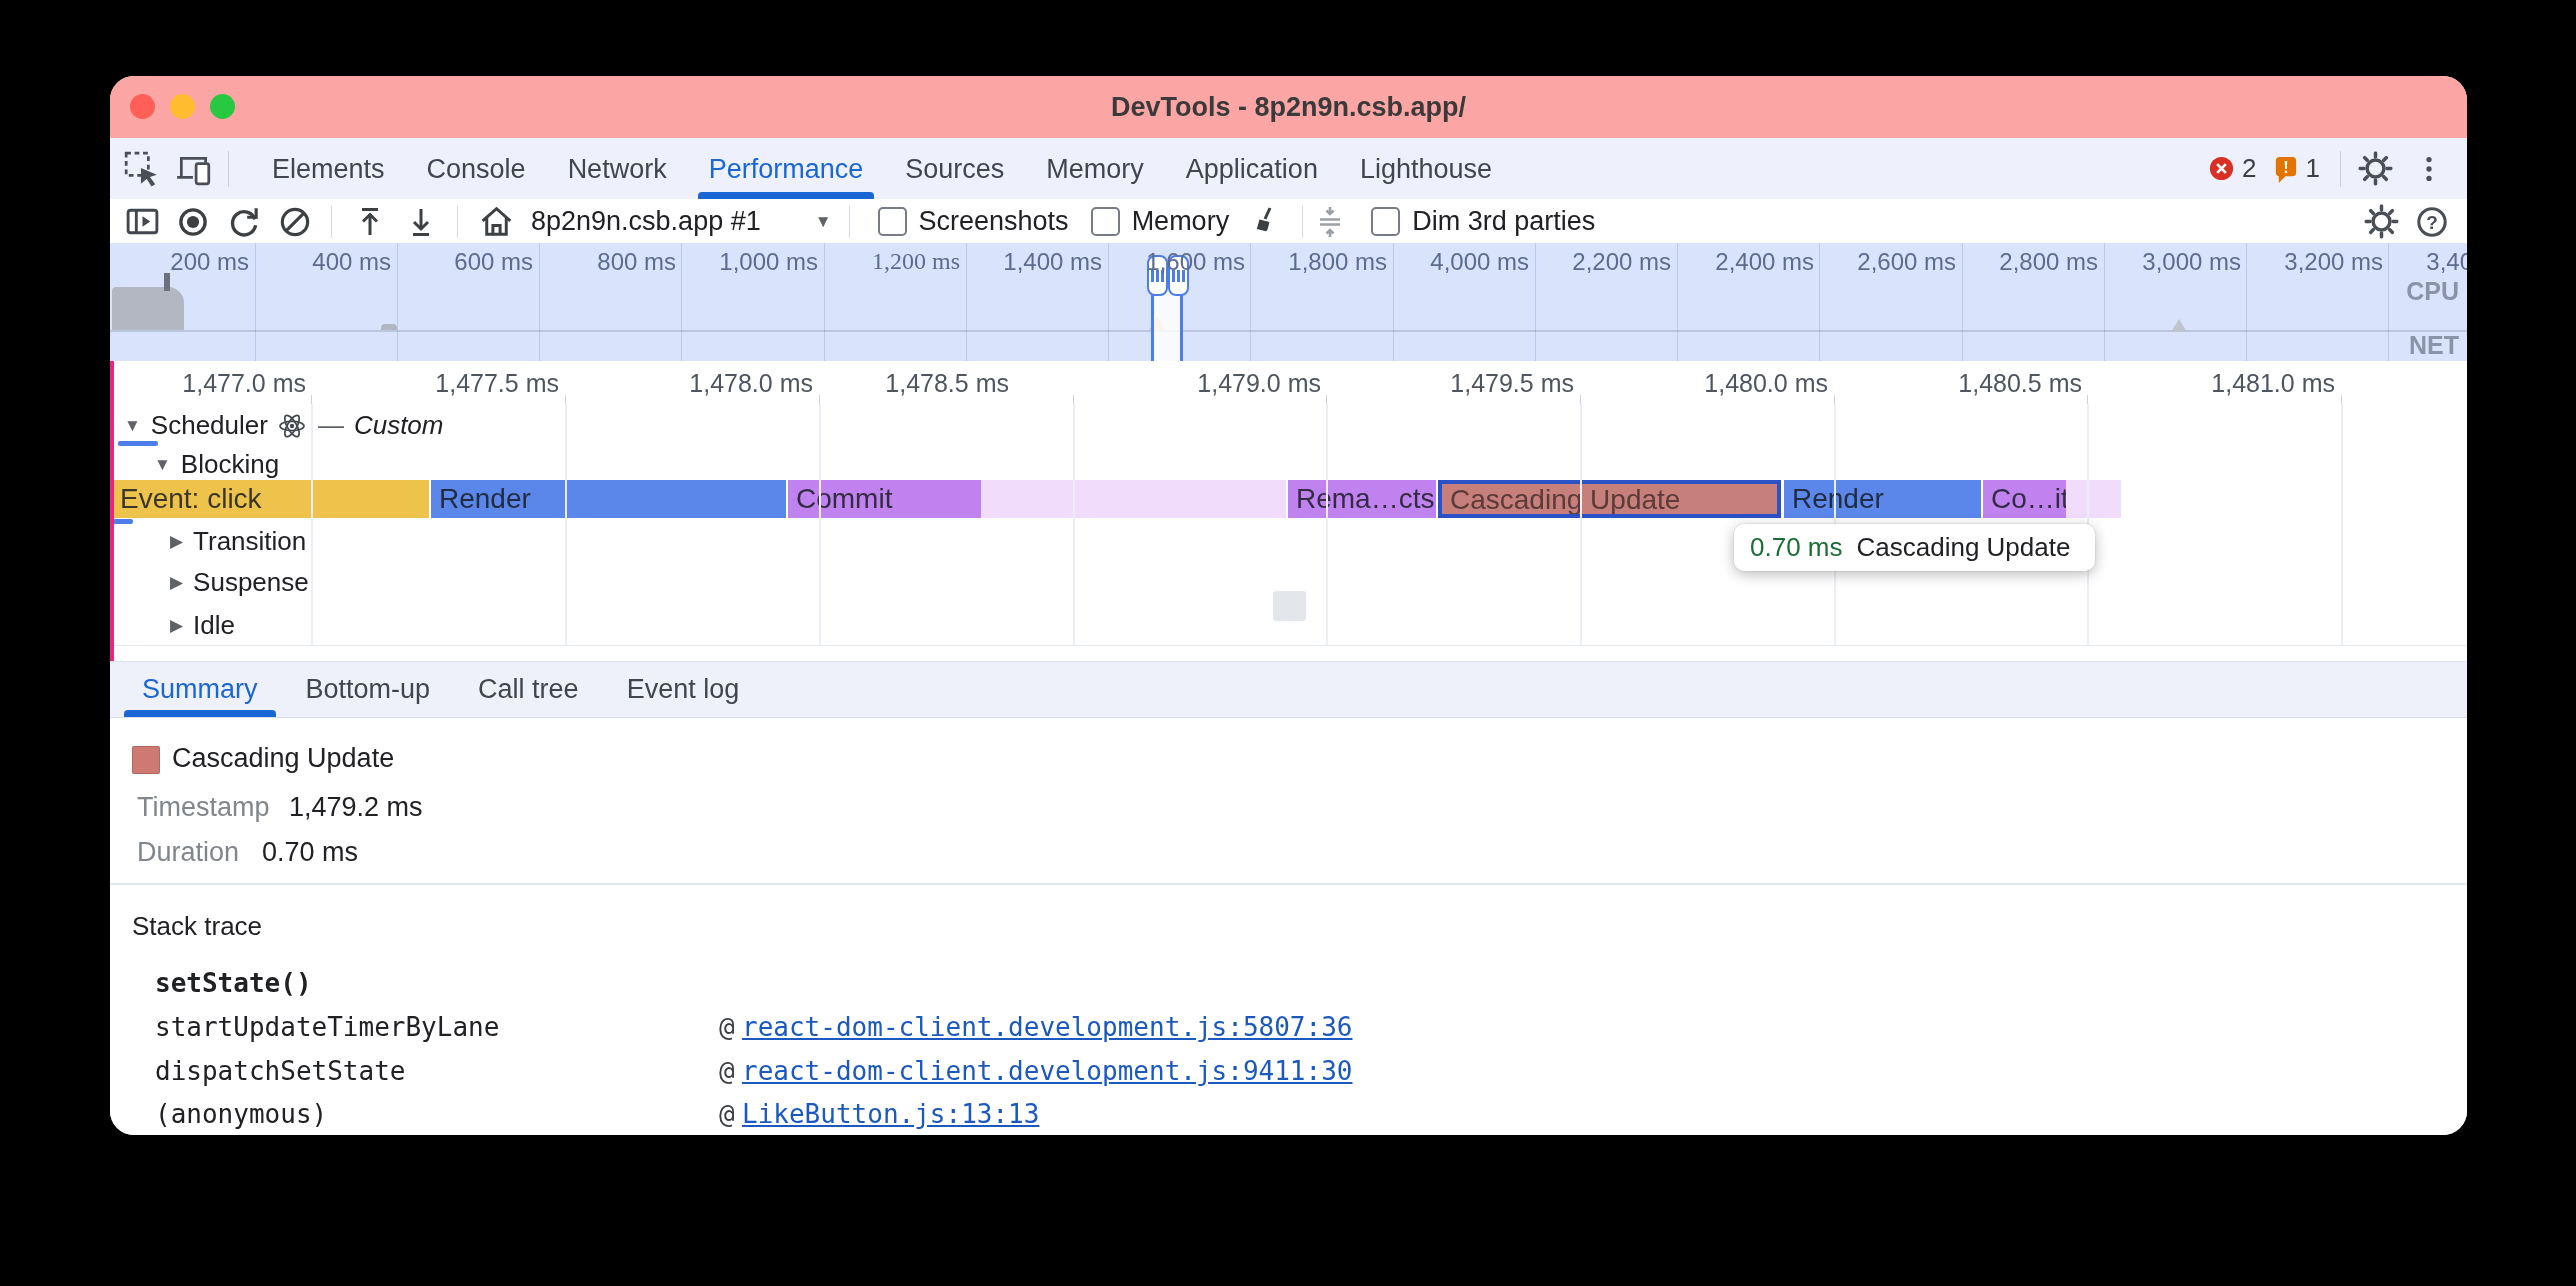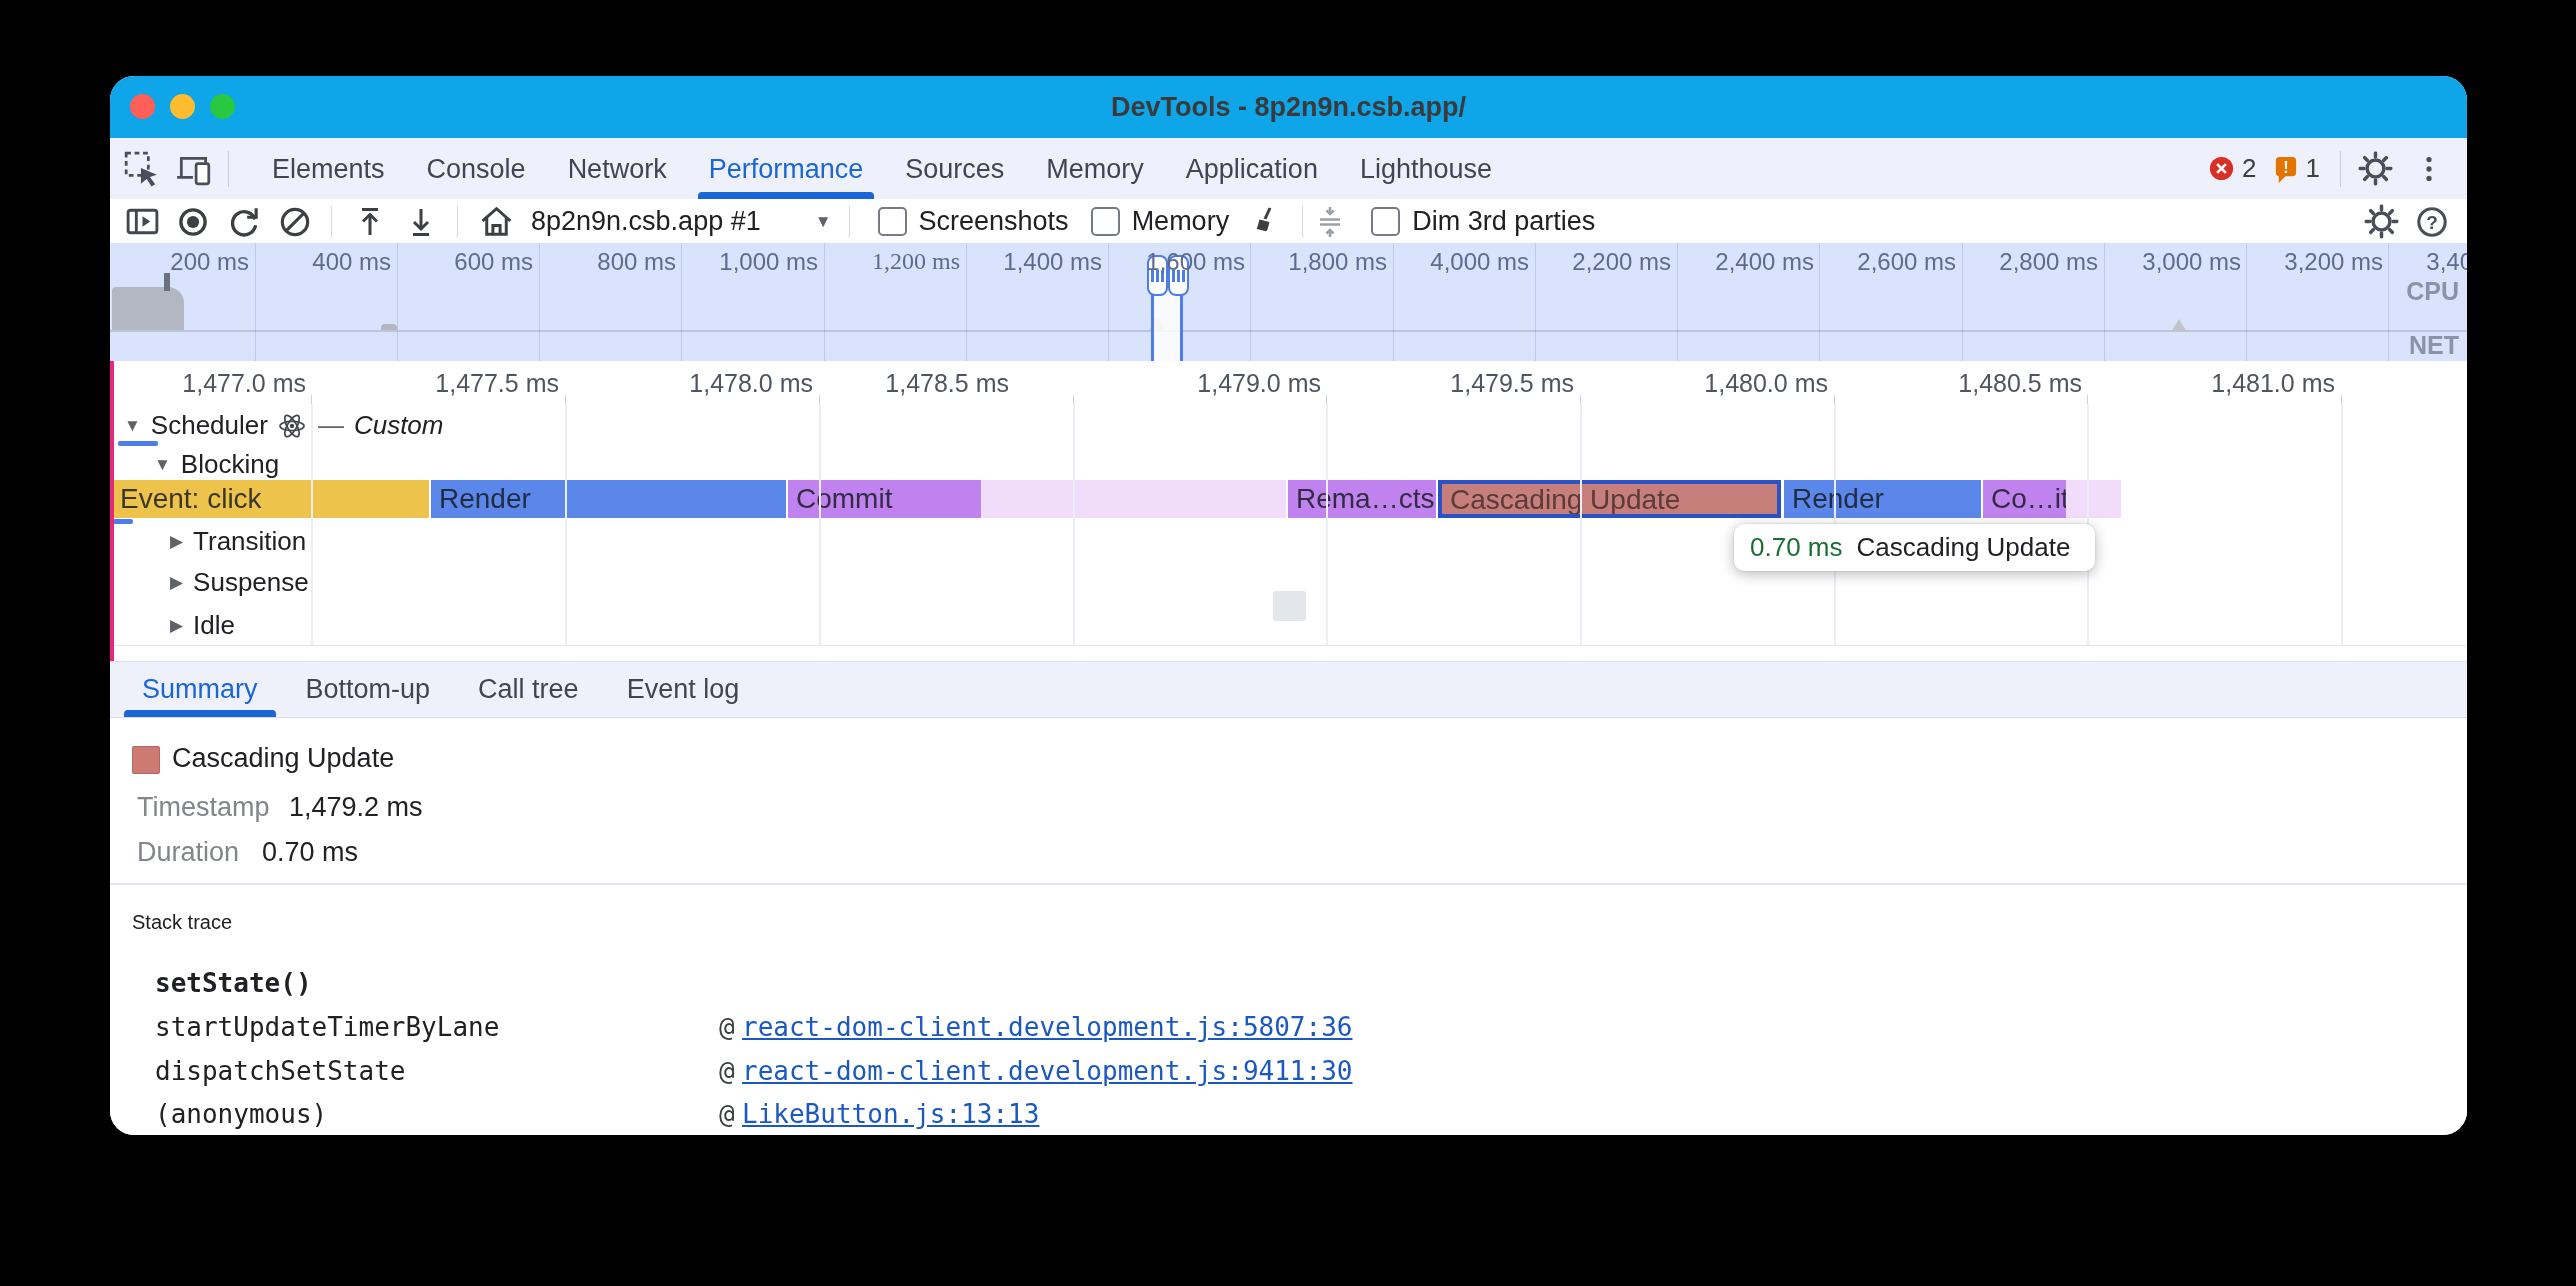--- a/index.html
+++ b/index.html
@@ -1,20 +1,20 @@
 <!DOCTYPE html>
 <html><head>
 <meta charset="utf-8">
 <style>
   html,body{margin:0;padding:0;background:#000;width:2576px;height:1286px;overflow:hidden;
     font-family:"Liberation Sans",sans-serif;-webkit-font-smoothing:antialiased;}
   .window{position:absolute;left:110px;top:76px;width:2357px;height:1059px;background:#fff;
     border-radius:24px;overflow:hidden;box-shadow:0 40px 120px rgba(0,0,0,.6),0 0 0 1px rgba(0,0,0,.28);}
   
-  .titlebar{position:absolute;left:0;top:0;right:0;height:62px;background:#0ea5e9;border-bottom:2px solid #15803d;}
+  .titlebar{position:absolute;left:0;top:0;right:0;height:62px;background:#fca5a5;border-bottom:2px solid #15803d;}
   .tl{position:absolute;top:18px;width:25px;height:25px;border-radius:50%;}
   .tl.red{left:20px;background:#ff5f57;}
   .tl.yellow{left:60px;background:#febc2e;}
   .tl.green{left:100px;background:#28c840;}
   .title{position:absolute;left:0;right:0;top:0;height:62px;line-height:62px;text-align:center;
     font-size:27px;font-weight:bold;color:#3a3a3a;}
   
   .tabbar{position:absolute;left:0;top:62px;right:0;height:61px;background:#eef1fb;border-bottom:1px solid #dce1ef;
     display:flex;align-items:center;}
   .tabbar .icon-btn{width:40px;height:40px;margin-left:12px;display:flex;align-items:center;justify-content:center;}
@@ -80,21 +80,21 @@
   .btab.first{margin-left:8px;}
   .btab.selected{color:#1a66d4;}
   .btab.selected::after{content:"";position:absolute;left:6px;right:6px;bottom:0;height:7px;background:#1a66d4;border-radius:4px 4px 0 0;}
   
   .content{position:absolute;left:0;top:642px;right:0;bottom:0;background:#fff;}
   .swatch{position:absolute;left:22px;top:28px;width:26px;height:26px;background:#cd7b72;border:1px solid rgba(0,0,0,.15);border-radius:2px;}
   .sum-title{position:absolute;left:62px;top:25px;font-size:27px;color:#202124;}
   .kv-label{position:absolute;left:27px;font-size:27px;color:#80868b;}
   .kv-value{position:absolute;font-size:27px;color:#202124;}
   .divider{position:absolute;left:0;right:0;top:165px;height:1.5px;background:#e3e7f2;}
-  .st-header{position:absolute;left:22px;top:193px;font-size:20px;color:#202124;}
+  .st-header{position:absolute;left:22px;top:193px;font-size:26px;color:#202124;}
   .mono{font-family:"DejaVu Sans Mono","Liberation Mono",monospace;}
   .st-origin{position:absolute;left:45px;top:250px;font-size:26px;font-weight:bold;color:#202124;}
   .frame-fn{position:absolute;left:45px;font-size:26px;color:#202124;}
   .frame-at{position:absolute;left:609px;font-size:26px;color:#3c4043;}
   .frame-link{position:absolute;left:632px;font-size:26px;color:#1b58c0;text-decoration:underline;}
   svg{display:block;}
 </style>
 </head>
 <body>
 

